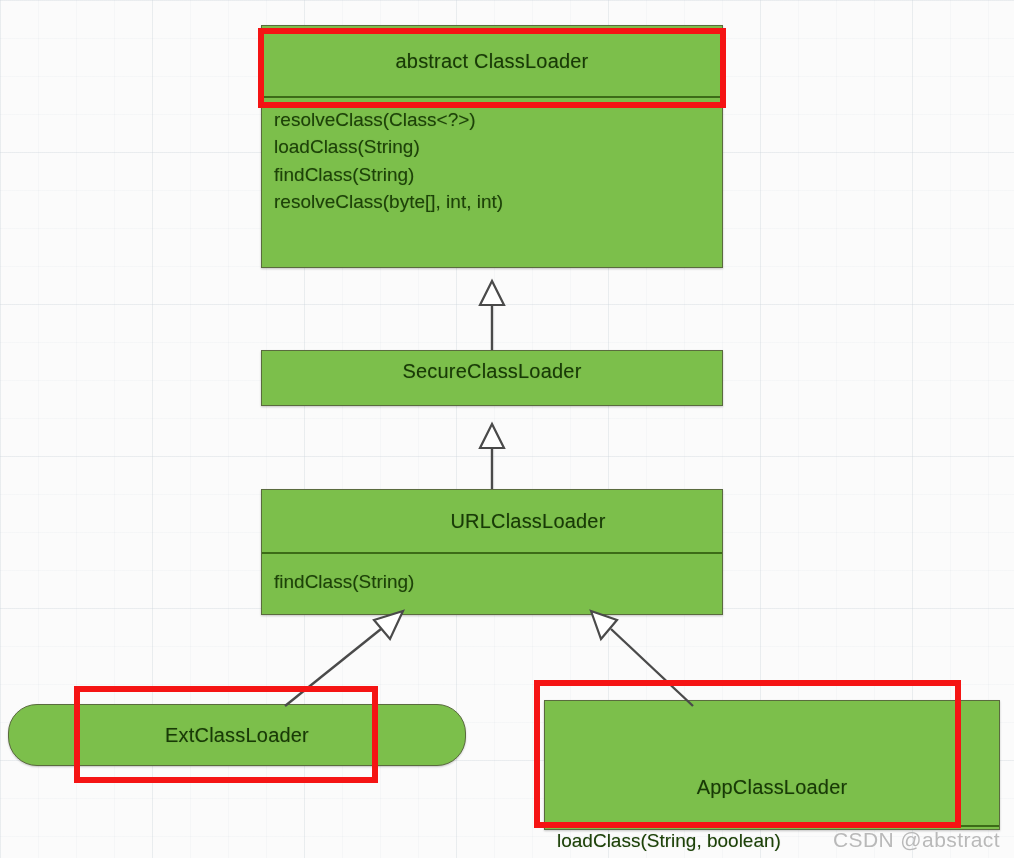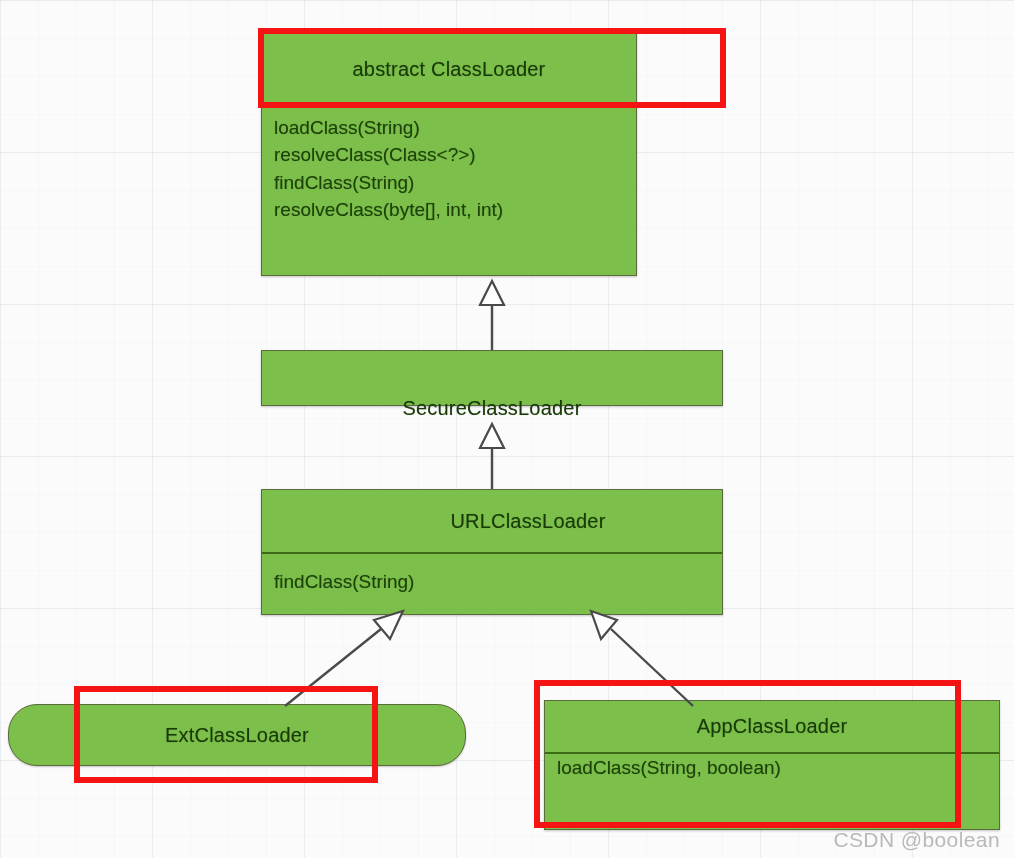--- a/index.html
+++ b/index.html
@@ -129,56 +129,56 @@
       <line class="edge-line" x1="285" y1="706" x2="381" y2="629"></line>
       <polygon class="edge-head" points="403,611 374,620 390,639"></polygon>
     </g>
 
     <g>
       <line class="edge-line" x1="693" y1="706" x2="611" y2="629"></line>
       <polygon class="edge-head" points="591,611 601,639 617,620"></polygon>
     </g>
   </svg>
 
-  <div class="uml-box" style="left:261px; top:33px; width:376px; height:243px;">
+  <div class="uml-box" style="left:261px; top:25px; width:462px; height:243px;">
     <div class="uml-title" style="height:70px;">abstract ClassLoader</div>
     <div class="uml-divider"></div>
     <div class="uml-methods">
+      <div class="uml-method">resolveClass(Class&lt;?&gt;)</div>
       <div class="uml-method">loadClass(String)</div>
-      <div class="uml-method">resolveClass(Class&lt;?&gt;)</div>
       <div class="uml-method">findClass(String)</div>
       <div class="uml-method">resolveClass(byte[], int, int)</div>
     </div>
   </div>
 
   <div class="uml-box" style="left:261px; top:350px; width:462px; height:56px;">
-    <div class="uml-title" style="height:40px;margin-top:37px;">SecureClassLoader</div>
+    <div class="uml-title" style="height:40px;">SecureClassLoader</div>
   </div>
 
   <div class="uml-box" style="left:261px; top:489px; width:462px; height:126px;">
     <div class="uml-title" style="height:62px;margin-left:36px;">URLClassLoader</div>
     <div class="uml-divider"></div>
     <div class="uml-methods" style="padding-top:14px;">
       <div class="uml-method">findClass(String)</div>
     </div>
   </div>
 
   <div class="uml-box" style="left:8px; top:704px; width:458px; height:62px;border-radius:29px;">
     <div class="uml-title" style="height:60px;">ExtClassLoader</div>
   </div>
 
   <div class="uml-box" style="left:544px; top:700px; width:456px; height:130px;">
-    <div class="uml-title" style="height:51px;">AppClassLoader</div>
+    <div class="uml-title" style="height:76px;margin-top:48px;">AppClassLoader</div>
     <div class="uml-divider"></div>
     <div class="uml-methods" style="padding-top:0;">
       <div class="uml-method">loadClass(String, boolean)</div>
     </div>
   </div>
 
   <div class="highlight-rect" style="left:258px; top:28px; width:468px; height:80px;"></div>
 
   <div class="highlight-rect" style="left:74px; top:686px; width:304px; height:97px;"></div>
 
   <div class="highlight-rect" style="left:534px; top:680px; width:427px; height:148px;"></div>
 
-  <div id="watermark">CSDN @boolean</div>
+  <div id="watermark">CSDN @abstract</div>
 
 </div>
 
 </body></html>

